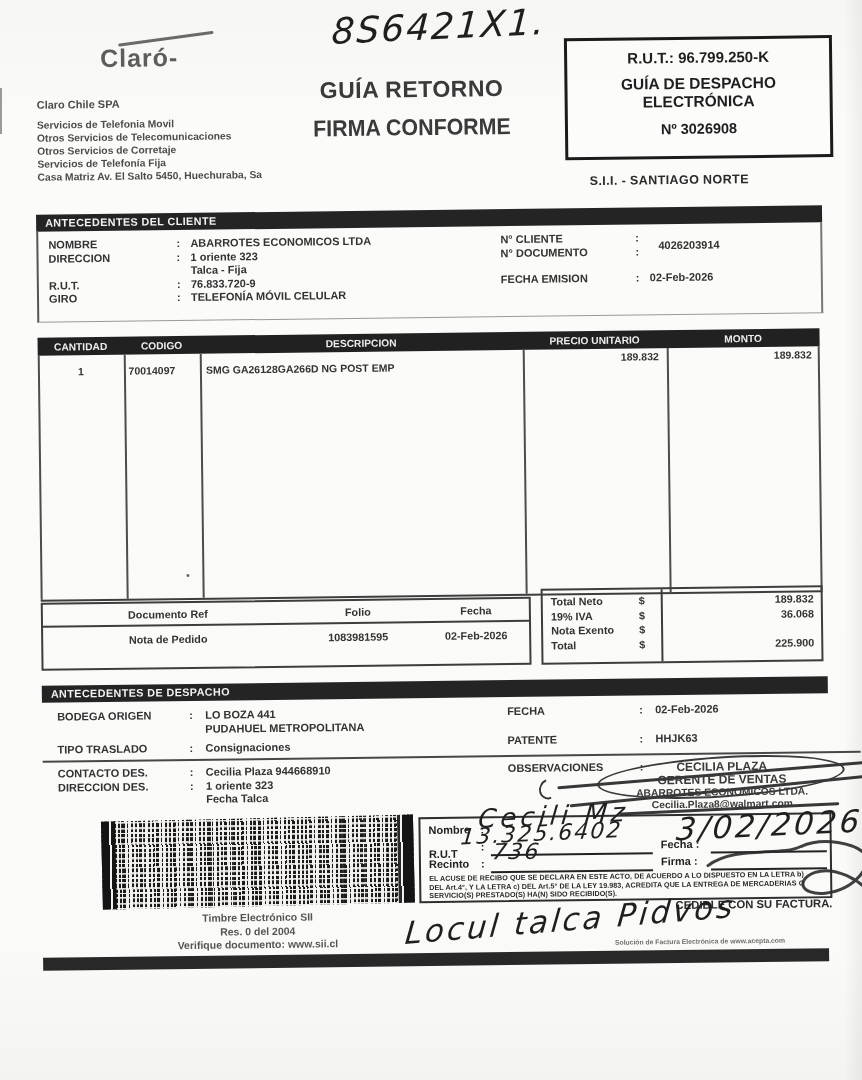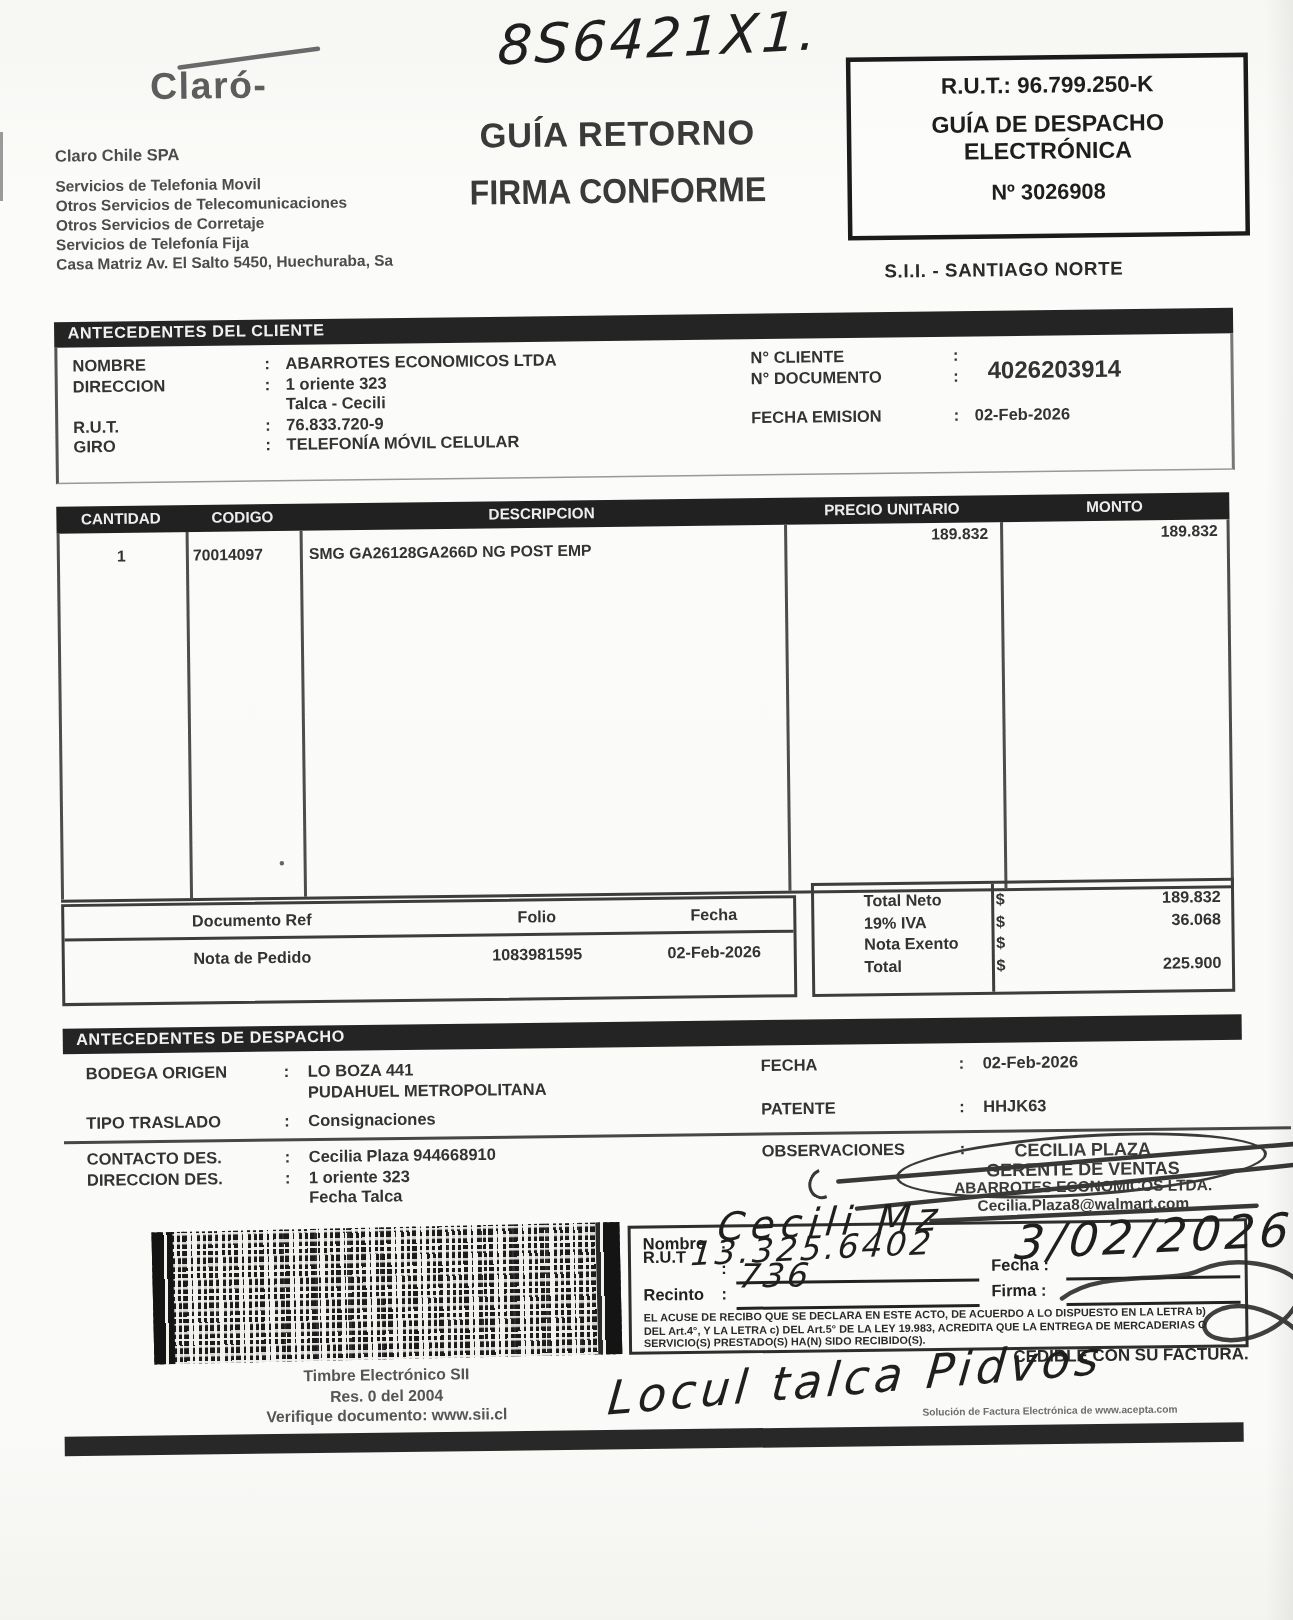--- a/index.html
+++ b/index.html
@@ -42,21 +42,21 @@
   
   .clientbox{left:40px;top:227px;width:786px;height:91px;border-left:2px solid #555;
         border-right:2px solid #777;border-bottom:1.5px solid #999;box-sizing:border-box;}
   .crow{display:flex;line-height:13.5px;font-size:11px;font-weight:700;color:#333;}
   .clabel{flex:0 0 138px;padding-left:10px;box-sizing:border-box;}
   .ccolon{flex:0 0 14px;}
   .hidecolon .ccolon{visibility:hidden;}
   .client-left{position:absolute;left:0;top:7px;}
   .client-right{position:absolute;left:462px;top:7px;width:320px;}
   .client-right .clabel{flex:0 0 135px;padding-left:0;}
-  .cliente-num-value{position:absolute;left:158px;top:8px;font-size:16px;font-weight:700;color:#333;}
+  .cliente-num-value{position:absolute;left:158px;top:8px;font-size:11px;font-weight:700;color:#333;}
   .fecha-emision-row{margin-top:13px;}
 
   
   .table{left:40px;top:333px;width:782px;height:262px;}
   .thead{display:flex;height:18px;background:#212121;color:#ededed;font-size:10.2px;font-weight:700;
         align-items:center;}
   .th{text-align:center;box-sizing:border-box;}
   .th1{width:86px;}.th2{width:76px;}.th3{width:323px;}.th4{width:144px;}.th5{width:153px;}
   .tbody{position:relative;height:244px;border-bottom:2px solid #3d3d3d;}
   .vl{position:absolute;top:0;bottom:0;width:1.5px;background:#4d4d4d;}
@@ -71,21 +71,21 @@
   
   .refbox{left:40px;top:598px;width:490px;height:68px;border:2px solid #3d3d3d;box-sizing:border-box;}
   .refhead{display:flex;height:21px;border-bottom:2px solid #3d3d3d;align-items:center;
         font-size:10.8px;font-weight:700;color:#333;}
   .refrow{display:flex;height:26px;align-items:center;font-size:10.8px;font-weight:600;color:#333;}
   .rc1{width:250px;text-align:center;}.rc2{width:130px;text-align:center;}.rc3{width:106px;text-align:center;}
 
   .totbox{left:540px;top:590px;width:282px;height:76px;border:2px solid #3d3d3d;box-sizing:border-box;
         padding-top:5px;position:absolute;}
   .totline{display:flex;height:14.5px;font-size:10.8px;font-weight:700;color:#333;padding-left:8px;}
-  .tlabel{flex:0 0 88px;margin-left:25px;}
+  .tlabel{flex:0 0 88px;}
   .tcur{flex:0 0 16px;}
   .tval{flex:1;text-align:right;padding-right:7px;font-weight:600;}
   .totdiv{position:absolute;left:118px;top:0;bottom:0;width:2px;background:#3d3d3d;}
 
   
   .drow{display:flex;line-height:13.5px;font-size:11px;font-weight:700;color:#333;}
   .dlabel{flex:0 0 132px;}
   .dcolon{flex:0 0 16px;}
   .desp-left1{left:55px;top:706px;width:440px;}
   .desp-left2{left:55px;top:763px;width:440px;}
@@ -191,21 +191,21 @@
           <span class="cvalue">ABARROTES ECONOMICOS LTDA</span>
         </div>
         <div class="crow">
           <span class="clabel">DIRECCION</span>
           <span class="ccolon">:</span>
           <span class="cvalue">1 oriente 323</span>
         </div>
         <div class="crow hidecolon">
           <span class="clabel"></span>
           <span class="ccolon">:</span>
-          <span class="cvalue">Talca - Cecili</span>
+          <span class="cvalue">Talca - Fija</span>
         </div>
         <div class="crow">
           <span class="clabel">R.U.T.</span>
           <span class="ccolon">:</span>
           <span class="cvalue">76.833.720-9</span>
         </div>
         <div class="crow">
           <span class="clabel">GIRO</span>
           <span class="ccolon">:</span>
           <span class="cvalue">TELEFONÍA MÓVIL CELULAR</span>
@@ -358,21 +358,21 @@
     <div class="abs barcode"></div>
     <div class="abs timbre-caption">
       <div>Timbre Electrónico SII</div>
       <div>Res. 0 del 2004</div>
       <div>Verifique documento: www.sii.cl</div>
     </div>
 
     <div class="abs receipt">
       <span class="r-label" style="left:8px;top:5px;">Nombre</span>
       <span class="r-label" style="left:60px;top:5px;">:</span>
-      <span class="r-label" style="left:8px;top:14px;">R.U.T</span>
+      <span class="r-label" style="left:8px;top:29px;">R.U.T</span>
       <span class="r-label" style="left:60px;top:22px;">:</span>
       <span class="r-label" style="left:8px;top:39px;">Recinto</span>
       <span class="r-label" style="left:60px;top:39px;">:</span>
       <span class="r-label" style="left:240px;top:22px;">Fecha :</span>
       <span class="r-label" style="left:240px;top:39px;">Firma :</span>
       <div class="uline" style="left:70px;top:36px;width:162px;"></div>
       <div class="uline" style="left:70px;top:53px;width:162px;"></div>
       <div class="uline" style="left:290px;top:36px;width:116px;"></div>
       <div class="uline" style="left:290px;top:53px;width:116px;"></div>
       <div class="hand h-nombre">Cecili Mz</div>

